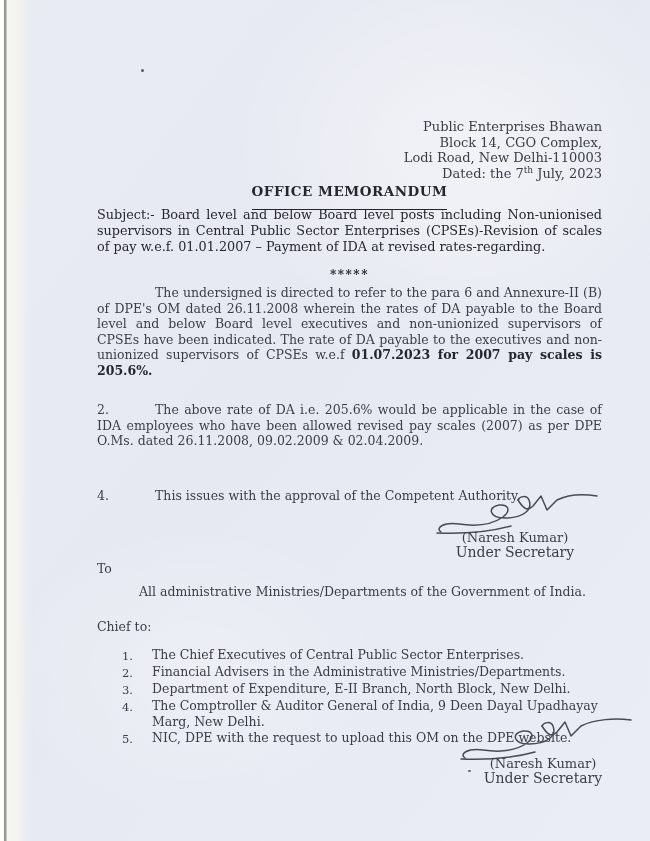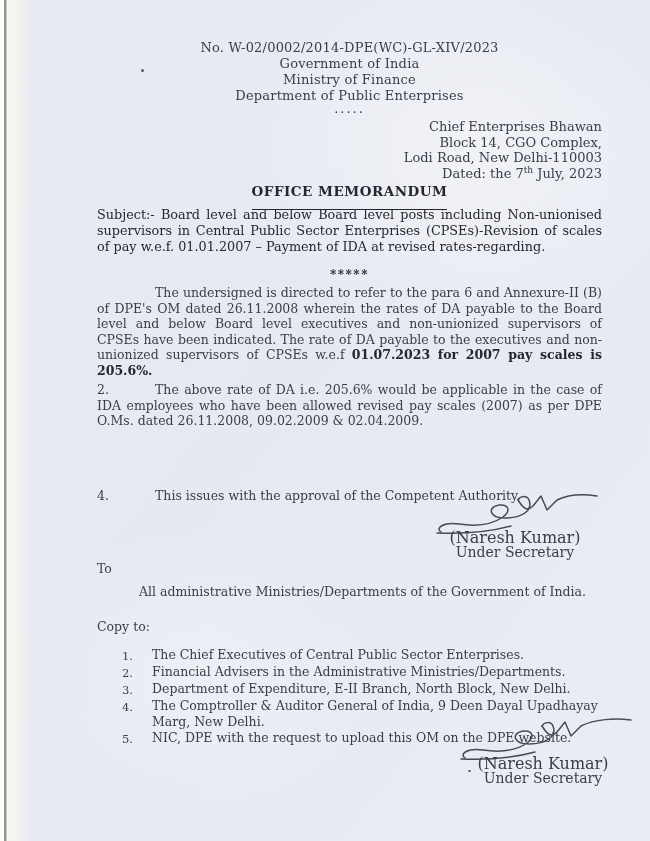--- a/index.html
+++ b/index.html
@@ -43,58 +43,51 @@
   .bold-run { font-weight:bold; color:#26272e; }
   .to-label { line-height:15px; }
   .to-recipient { padding-left:42px; white-space:nowrap; line-height:15px; }
   .copy-label { line-height:15px; }
   .copy-list { line-height:16px; }
   .copy-item { display:flex; }
   .copy-num { flex:none; width:30px; font-size:11.5px; padding-top:1px; }
   .copy-text { flex:1; }
   .sig { position:absolute; text-align:center; z-index:6; }
   .sig svg { display:block; margin:0 auto -6px auto; }
-  .sig-name { line-height:15px; font-size:16px;text-align:center; }
+  .sig-name { line-height:15px; font-size:13px;text-align:center; }
   .sig-title { line-height:15px; font-size:14px; }
   .speck { position:absolute; background:#5c5c60; border-radius:50%; z-index:4; }
 </style>
 </head>
 <body>
 
 <div class="page">
   <div class="edge-left"></div>
   <div class="speck" style="left:141px; top:69px; width:3px; height:3px;"></div>
   <div class="speck" style="left:468px; top:770px; width:3px; height:2px;"></div>
 
-  <div class="abs center hdr" style="top:40px;">
-    <div>No. W-02/0002/2014-DPE(WC)-GL-XIV/2023</div>
-    <div>Government of India</div>
-    <div>Ministry of Finance</div>
-    <div>Department of Public Enterprises</div>
-    <div class="dots">.....</div>
-  </div>
 
   <div class="abs right-al addr" style="top:119px;">
-    <div>Chief Enterprises Bhawan</div>
+    <div>Public Enterprises Bhawan</div>
     <div>Block 14, CGO Complex,</div>
     <div>Lodi Road, New Delhi-110003</div>
     <div><span>Dated: the 7</span><sup class="th">th</sup><span> July, 2023</span></div>
   </div>
 
   <div class="abs memo-title-wrap" style="top:183px;">
     <span class="memo-title">OFFICE MEMORANDUM</span>
   </div>
 
   <p class="abs subject" style="top:207px;">Subject:- Board level and below Board level posts including Non-unionised supervisors in Central Public Sector Enterprises (CPSEs)-Revision of scales of pay w.e.f. 01.01.2007 – Payment of IDA at revised rates-regarding.</p>
 
   <div class="abs stars" style="top:268px;">*****</div>
 
   <p class="abs body-para indent1" style="top:285px;"><span>The undersigned is directed to refer to the para 6 and Annexure-II (B) of DPE's OM dated 26.11.2008 wherein the rates of DA payable to the Board level and below Board level executives and non-unionized supervisors of CPSEs have been indicated. The rate of DA payable to the executives and non-unionized supervisors of CPSEs w.e.f </span><span class="bold-run">01.07.2023 for 2007 pay scales is 205.6%.</span></p>
 
-  <p class="abs body-para" style="top:382px;"><span class="pnum">2.</span><span>The above rate of DA i.e. 205.6% would be applicable in the case of IDA employees who have been allowed revised pay scales (2007) as per DPE O.Ms. dated 26.11.2008, 09.02.2009 &amp; 02.04.2009.</span></p>
+  <p class="abs body-para" style="top:402px;"><span class="pnum">2.</span><span>The above rate of DA i.e. 205.6% would be applicable in the case of IDA employees who have been allowed revised pay scales (2007) as per DPE O.Ms. dated 26.11.2008, 09.02.2009 &amp; 02.04.2009.</span></p>
 
 
   <p class="abs body-para" style="top:488px;"><span class="pnum">4.</span><span>This issues with the approval of the Competent Authority.</span></p>
 
   <div class="sig" style="top:492px; right:45px; width:180px;">
     <svg width="168" height="44" viewBox="0 0 168 44">
       <g fill="none" stroke="#464b55" stroke-width="1.5" stroke-linecap="round" stroke-linejoin="round">
         <path d="M10 40 C 4 36 12 30 28 32 C 48 35 62 32 72 25 C 80 19 78 12 68 13 C 56 15 58 26 74 26 C 92 26 102 18 98 8 C 96 3 89 4 87 8"></path>
         <path d="M87 8 C 92 16 96 20 102 14 L 110 4 L 116 18 L 126 8 C 138 2 154 2 166 4"></path>
         <path d="M6 41 C 30 42 58 40 80 34"></path>
@@ -102,21 +95,21 @@
     </svg>
     <div class="sig-name">(Naresh Kumar)</div>
     <div class="sig-title">Under Secretary</div>
   </div>
 
   <div class="abs" style="top:561px;">
     <div class="to-label">To</div>
     <div class="to-recipient" style="margin-top:8px;">All administrative Ministries/Departments of the Government of India.</div>
   </div>
 
-  <div class="abs copy-label" style="top:619px;">Copy to:</div>
+  <div class="abs copy-label" style="top:619px;">Chief to:</div>
 
   <div class="copy-list" style="position:absolute; left:122px; right:52px; top:647px;">
     <div class="copy-item">
         <span class="copy-num">1.</span>
         <span class="copy-text">The Chief Executives of Central Public Sector Enterprises.</span>
       </div>
     <div class="copy-item">
         <span class="copy-num">2.</span>
         <span class="copy-text">Financial Advisers in the Administrative Ministries/Departments.</span>
       </div>

